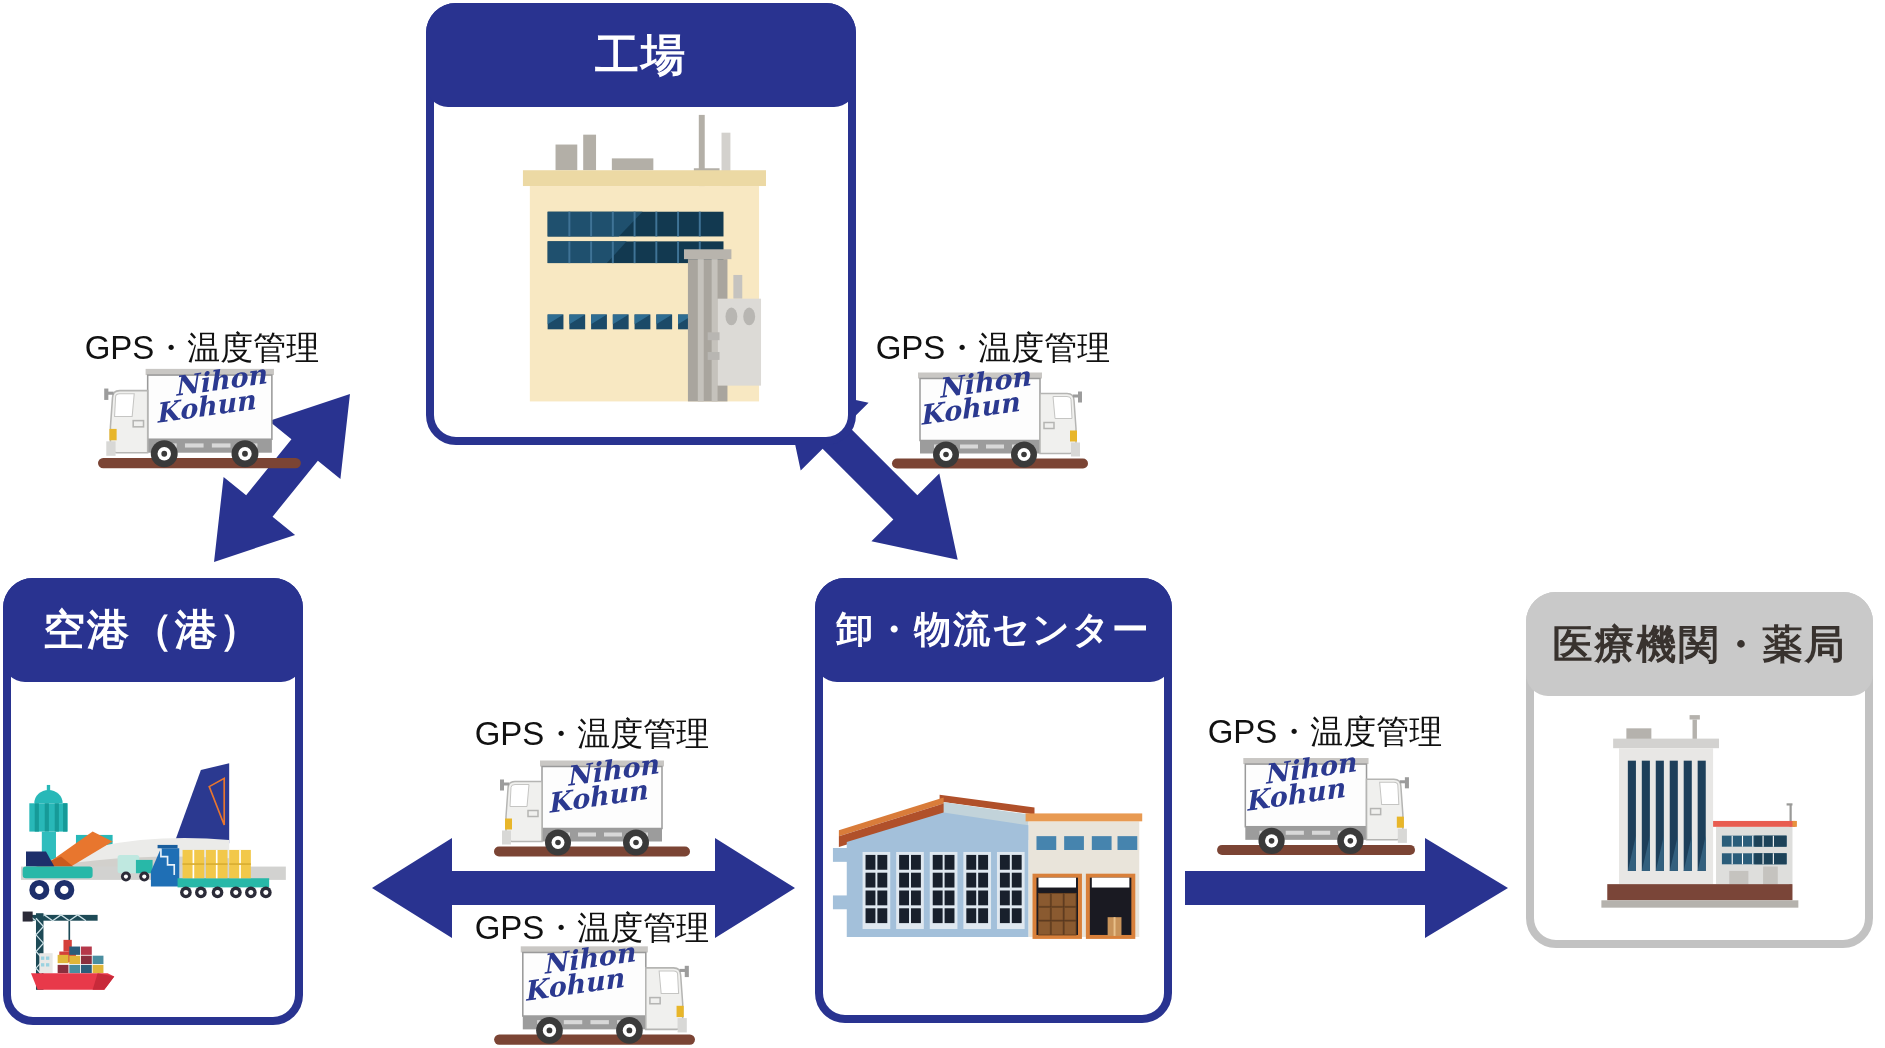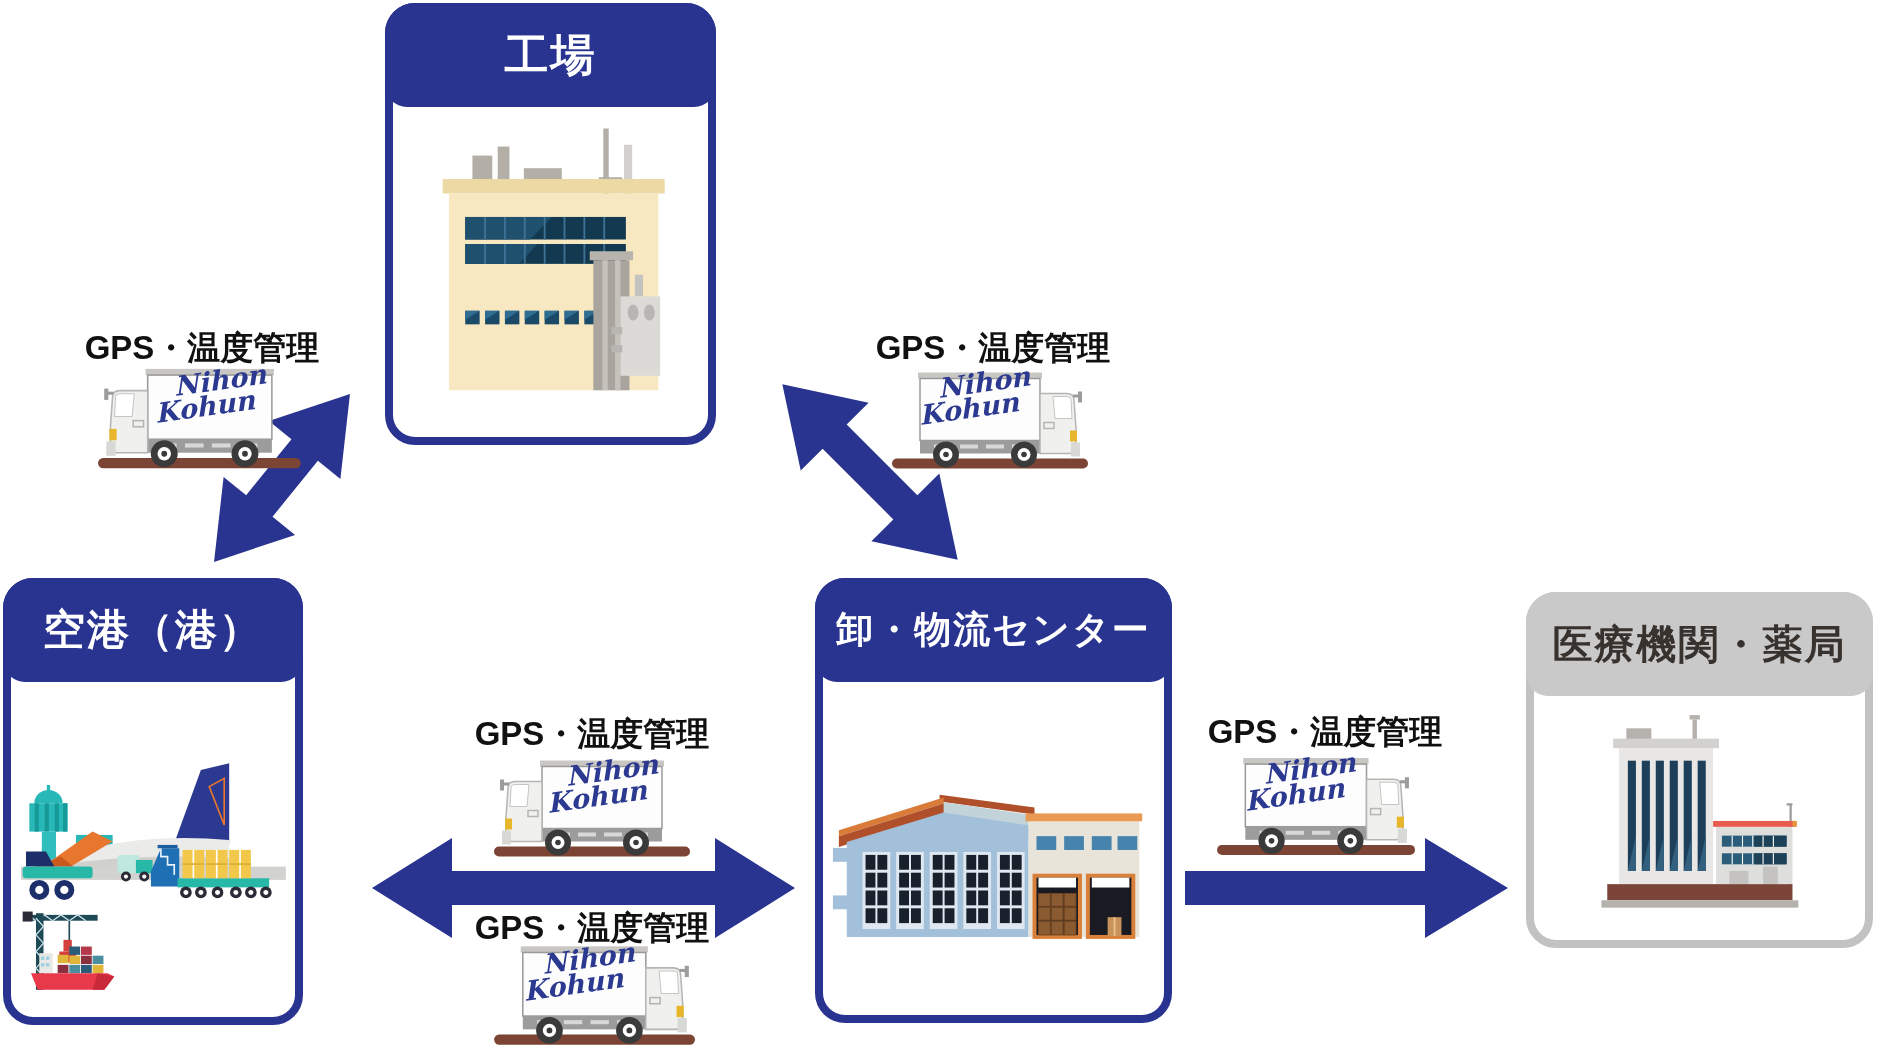--- a/index.html
+++ b/index.html
@@ -26,21 +26,21 @@
     display:flex;align-items:center;justify-content:center;}
   .node-header span{color:#fff;font-weight:bold;letter-spacing:2px;}
   .node-body{position:absolute;left:0;right:0;top:96px;bottom:0;}
   .node-body svg{position:absolute;left:0;top:0;width:100%;height:100%;}
   .node.gray{border-color:var(--medical-border);}
   .node.gray .node-header{background:var(--medical-header-bg);}
   .node.gray .node-header span{color:var(--medical-text);}
 
   
   .gps{position:absolute;width:280px;text-align:center;font-size:33px;color:var(--gps-text);
-    z-index:3;white-space:nowrap;font-weight:700;}
+    z-index:3;white-space:nowrap;font-weight:400;}
 
   
   .truck{position:absolute;z-index:3;}
   .truck svg{position:absolute;left:0;top:0;width:100%;height:100%;}
   .truck-logo{position:absolute;top:7%;height:58%;width:58%;z-index:4;
     transform:rotate(-8deg) skewX(-6deg);color:var(--truck-logo-blue);
     font-family:"DejaVu Serif","Liberation Serif",serif;font-style:italic;font-weight:bold;
     font-size:27px;line-height:0.88;text-align:center;pointer-events:none;}
   .truck.left .truck-logo{left:26%;}
   .truck.right .truck-logo{left:15%;}
@@ -88,21 +88,21 @@
       <polygon points="-124,0 -50,-48 -50,-17 50,-17 50,-48 124,0 50,48 50,17 -50,17 -50,48"></polygon>
     </g>
     <g>
       <polygon points="372,888 452,838 452,871 715,871 715,838 795,888 715,938 715,905 452,905 452,938"></polygon>
     </g>
     <g>
       <polygon points="1185,871 1425,871 1425,838 1508,888 1425,938 1425,905 1185,905"></polygon>
     </g>
   </svg>
 
-  <div class="node blue" style="left:385px;top:3px;width:331px;height:442px;font-family:Liberation Mono, monospace;">
+  <div class="node blue" style="left:426px;top:3px;width:430px;height:442px;font-family:Liberation Mono, monospace;">
     <div class="node-header">
       <span style="font-size:44px;">工場</span>
     </div>
     <div class="node-body">
       <svg viewBox="0 0 349 334">
         <rect x="88" y="38" width="22" height="26" fill="#b3afa7"></rect>
         <rect x="116" y="28" width="13" height="36" fill="#b3afa7"></rect>
         <rect x="145" y="52" width="42" height="12" fill="#b3afa7"></rect>
         <rect x="233" y="8" width="6" height="100" fill="#b3afa7"></rect>
         <rect x="256" y="26" width="9" height="80" fill="#d3d1cd"></rect>

